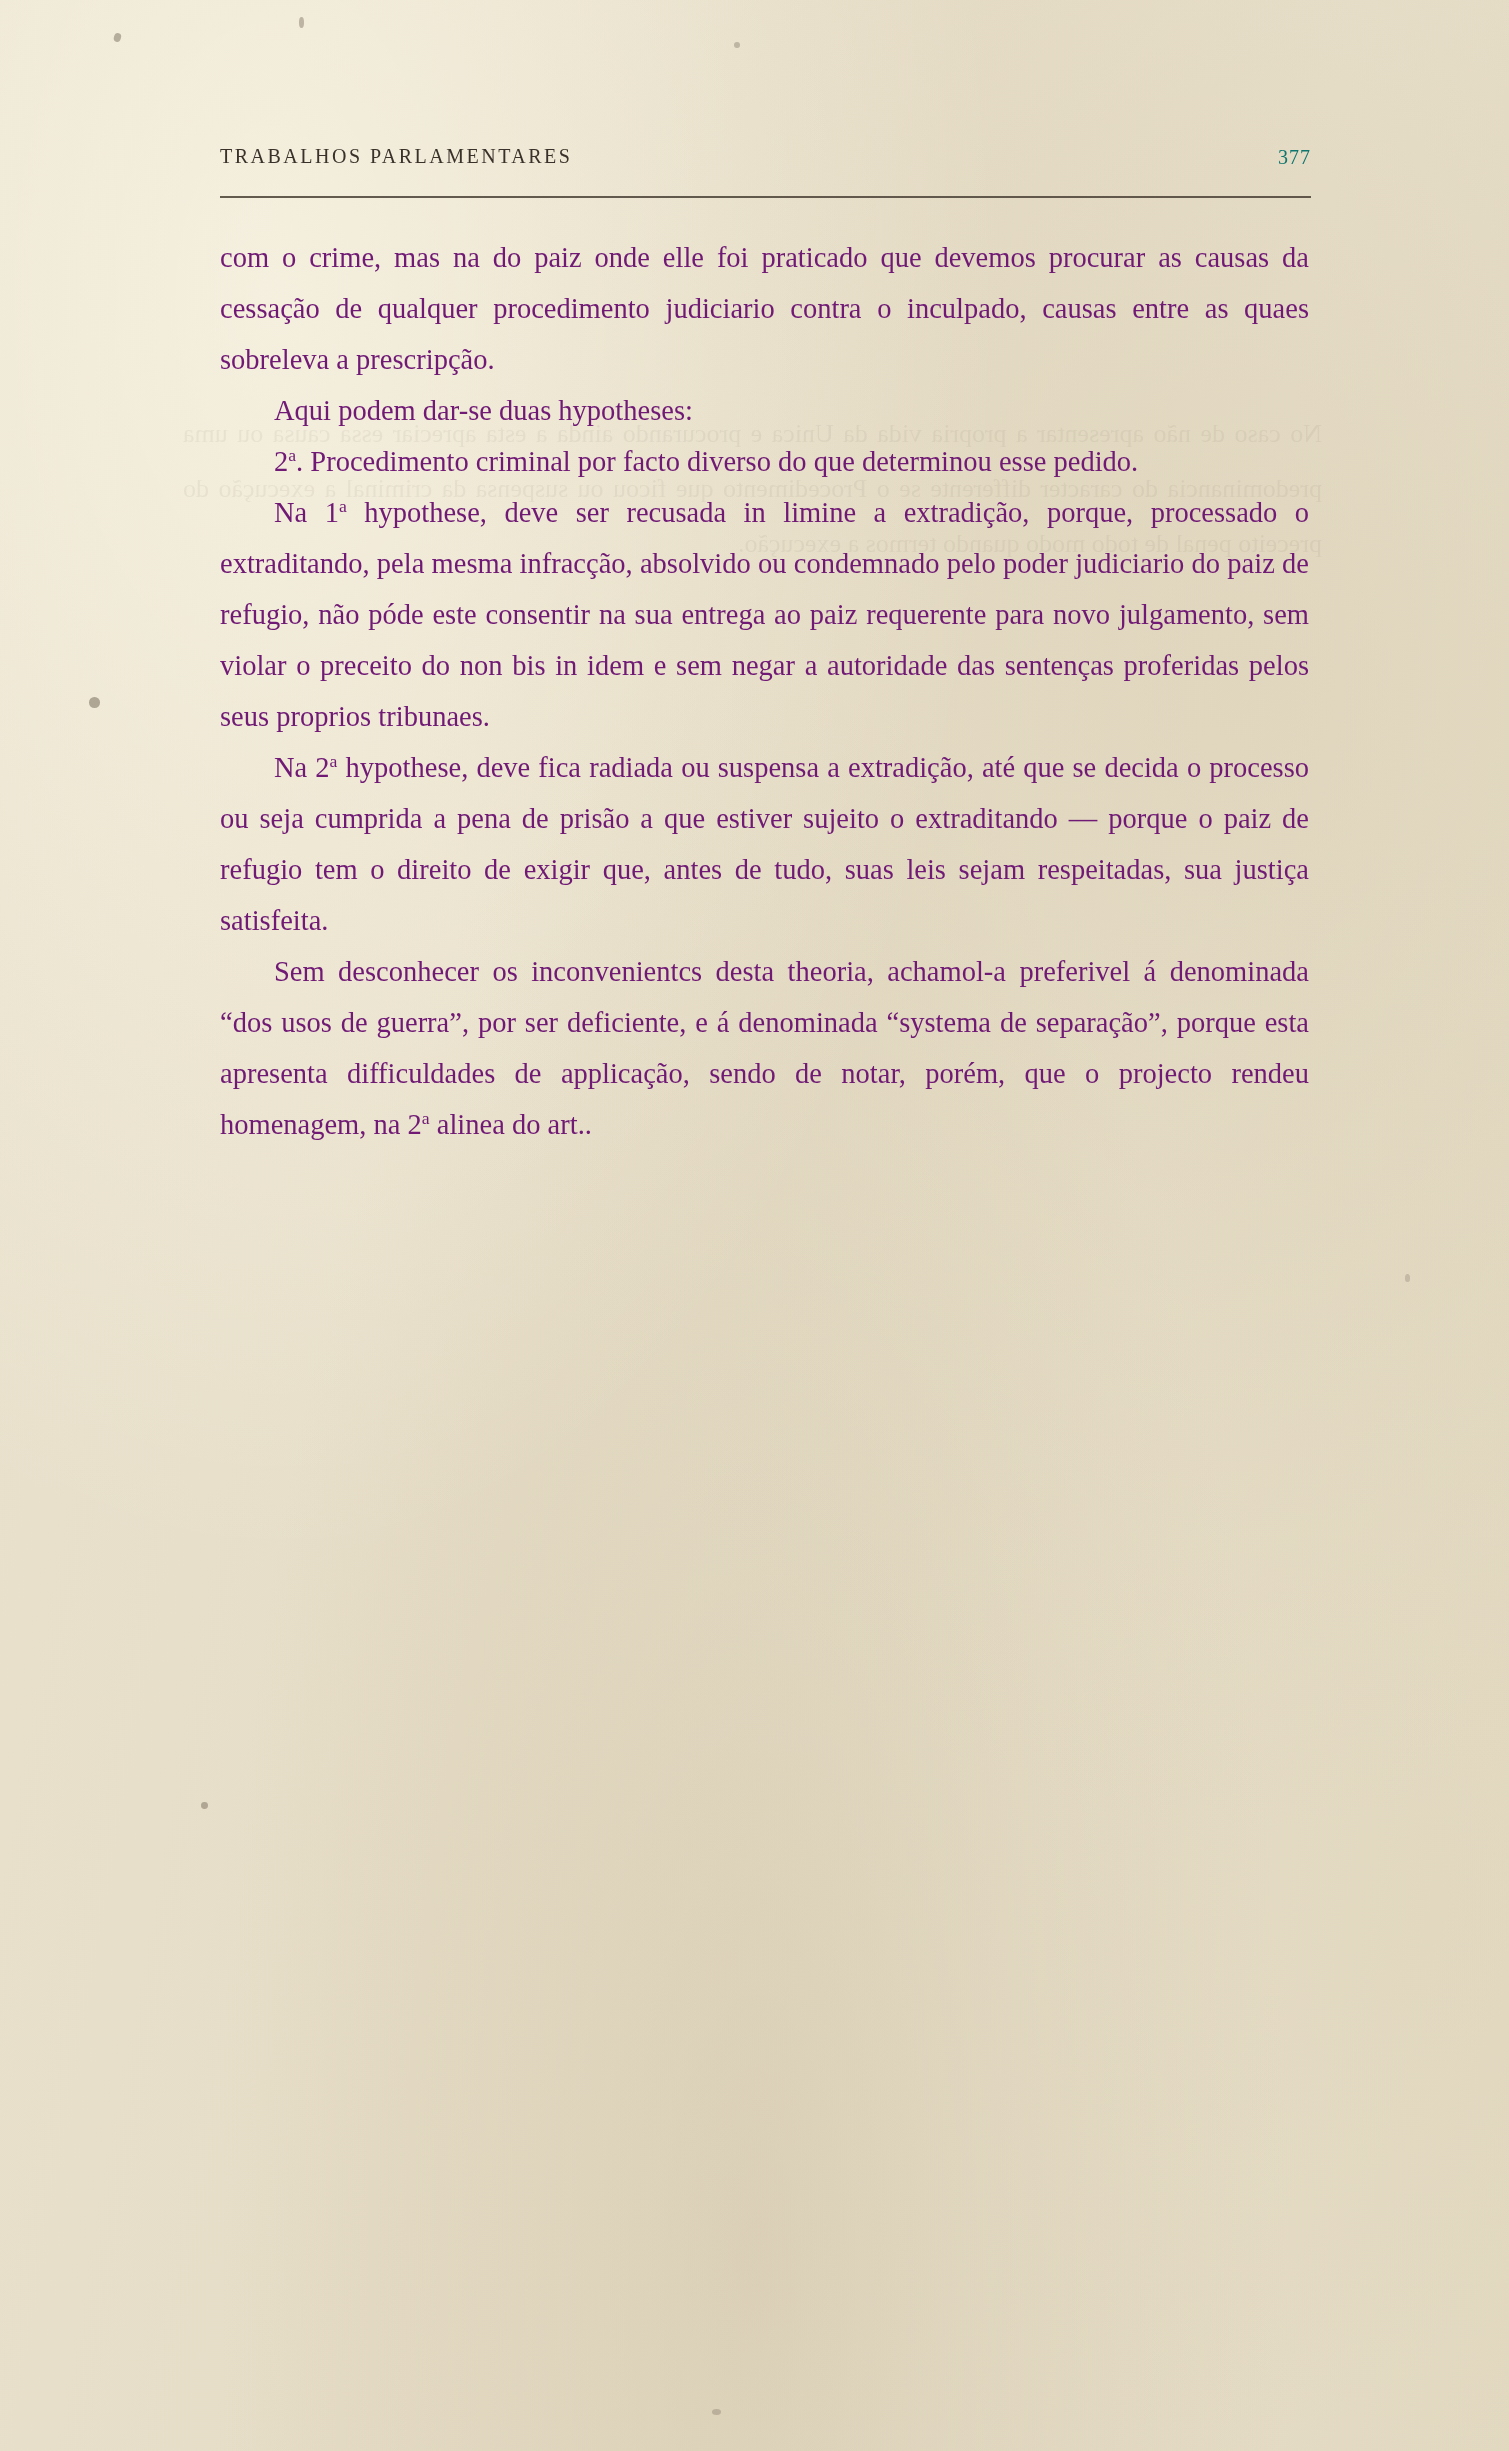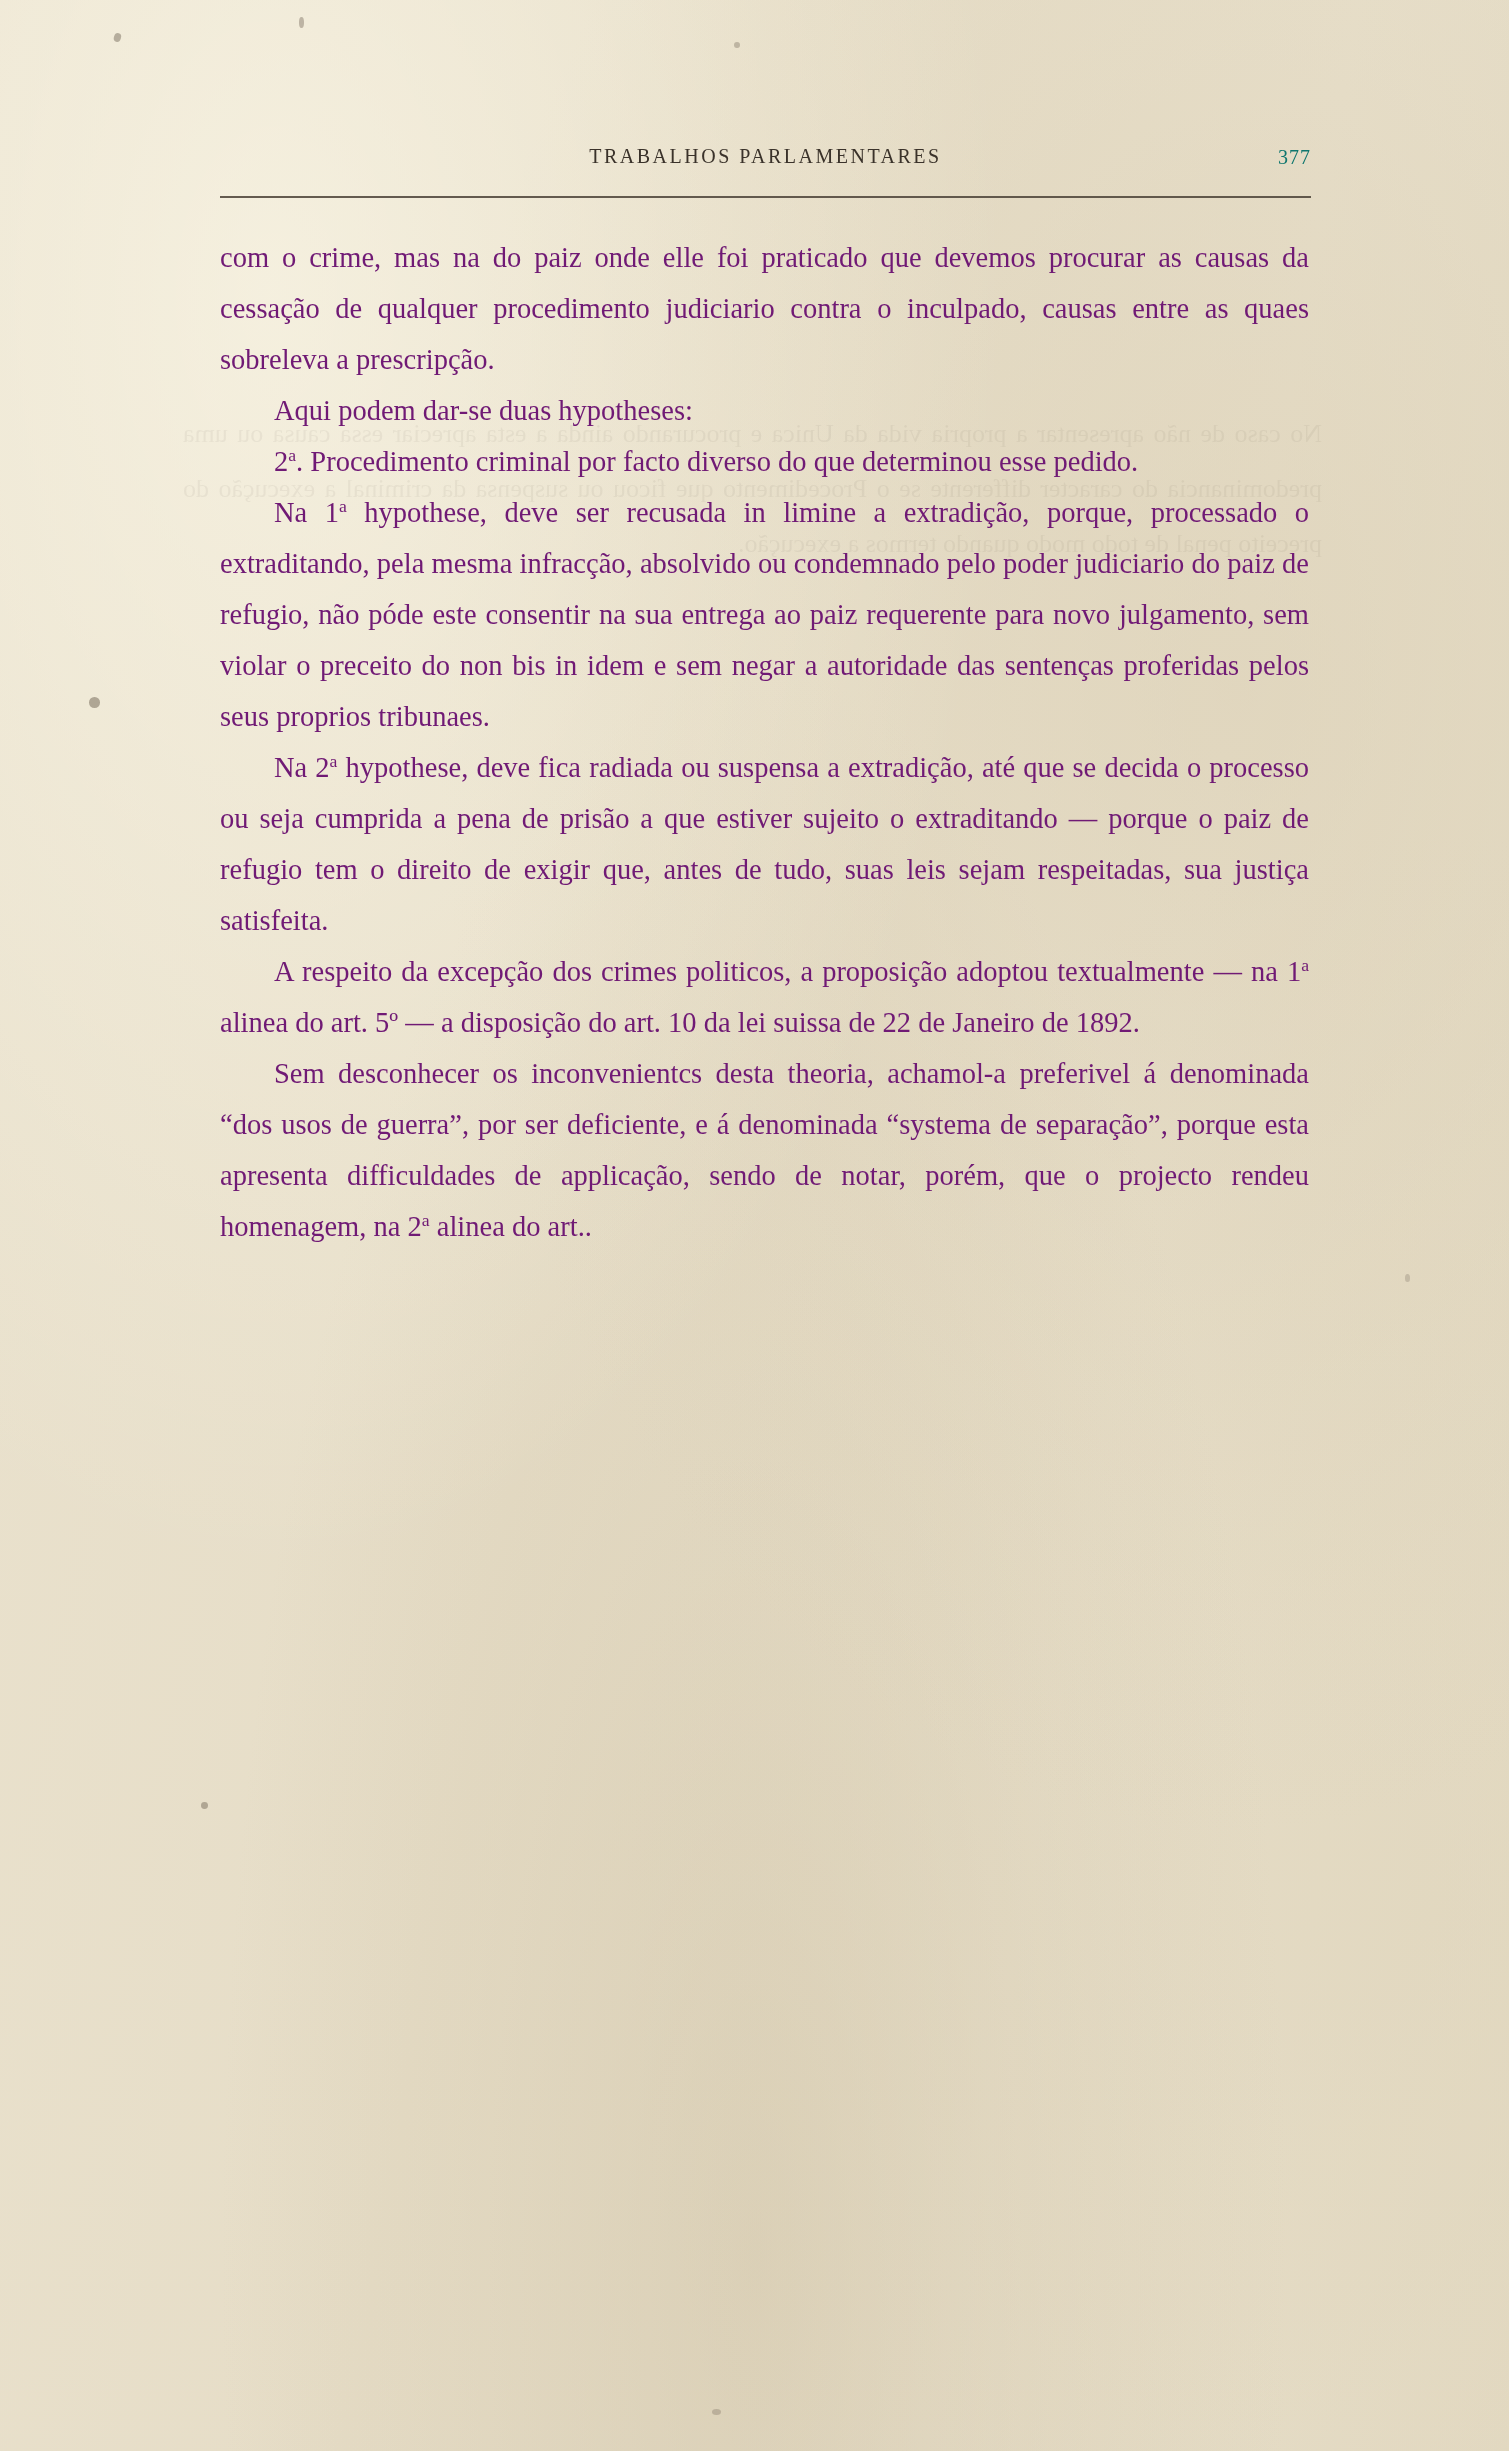--- a/index.html
+++ b/index.html
@@ -56,21 +56,20 @@
     left: 220px;
     top: 145px;
     width: 1091px;
     height: 39px;
   }
   .running-title {
     position: absolute;
     left: 0;
     top: 0;
     width: 100%;
-    text-align: center;
     font-size: 20px;
     letter-spacing: 2.5px;
     color: #3a322a;
     font-family: "Liberation Serif", serif;
   }
   .folio {
     position: absolute;
     right: 0;
     top: 1px;
     font-size: 20px;
@@ -149,21 +148,20 @@
     <div class="folio">377</div>
   </div>
   <div class="header-rule"></div>
 
   <div class="body-col" id="body-col">
       <p class="noindent"><span>com o crime, mas na do paiz onde elle foi praticado que devemos procurar as causas da cessação de qualquer procedimento judiciario contra o inculpado, causas entre as quaes sobreleva a prescripção.</span></p>
       <p><span>Aqui podem dar-se duas hypotheses:</span></p>
       <p><span>2</span><sup class="ord">a</sup><span>. Procedimento criminal por facto diverso do que determinou esse pedido.</span></p>
       <p><span>Na 1</span><sup class="ord">a</sup><span> hypothese, deve ser recusada </span><span class="it">in limine</span><span> a extradição, porque, processado o extraditando, pela mesma infracção, absolvido ou condemnado pelo poder judiciario do paiz de refugio, não póde este consentir na sua entrega ao paiz requerente para novo julgamento, sem violar o preceito do </span><span class="it">non bis in idem</span><span> e sem negar a autoridade das sentenças proferidas pelos seus proprios tribunaes.</span></p>
       <p><span>Na 2</span><sup class="ord">a</sup><span> hypothese, deve fica radiada ou suspensa a extradição, até que se decida o processo ou seja cumprida a pena de prisão a que estiver sujeito o extraditando — porque o paiz de refugio tem o direito de exigir que, antes de tudo, suas leis sejam respeitadas, sua justiça satisfeita.</span></p>
-      <p><span>A respeito da excepção dos crimes politicos, a proposição adoptou textualmente — na 1</span><sup class="ord">a</sup><span> alinea do art. 5º — a disposição do art. 10 da lei suissa de 22 de Janeiro de 1892.</span></p>
       <p><span>Sem desconhecer os inconvenientcs desta theoria, achamol-a preferivel á denominada “dos usos de guerra”, por ser deficiente, e á denominada “systema de separação”, porque esta apresenta difficuldades de applicação, sendo de notar, porém, que o projecto rendeu homenagem, na 2</span><sup class="ord">a</sup><span> alinea do art..</span></p>
     </div>
 
   <span class="speck mark-1"></span>
   <span class="speck mark-2"></span>
   <span class="speck mark-3"></span>
   <span class="speck mark-4"></span>
   <span class="speck mark-5"></span>
   <span class="speck mark-6"></span>
   <span class="speck mark-7"></span>

